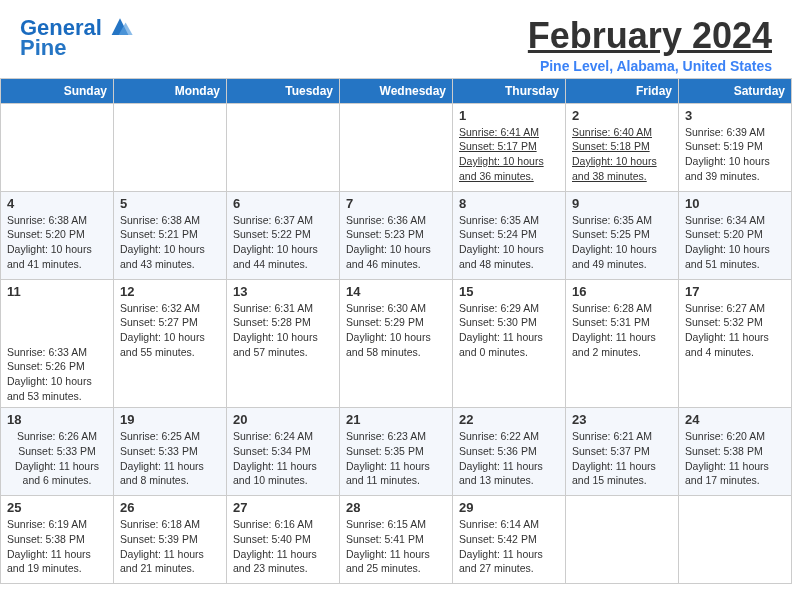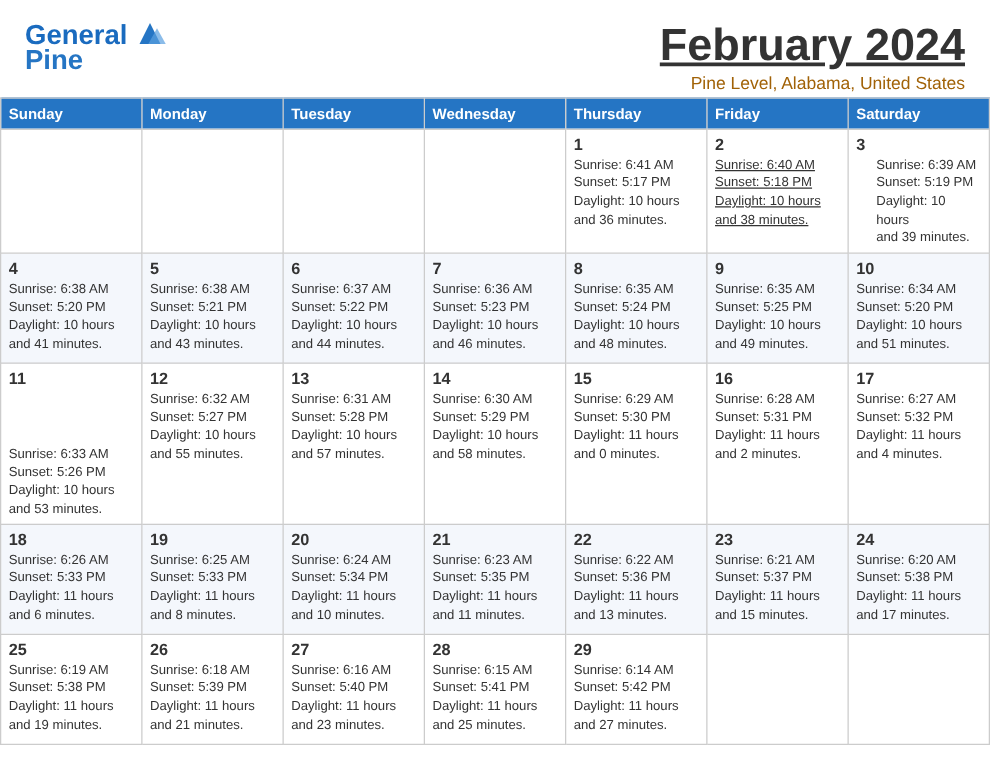--- a/index.html
+++ b/index.html
@@ -39,33 +39,34 @@
     }
     .month-title {
       font-size: 36px;
       font-weight: bold;
       color: #333;
       line-height: 1.1;
       text-decoration: underline;
     }
     .location {
       font-size: 14px;
-      color: #a16207;
+      color: #3b82f6;
       margin-top: 2px;
+      font-weight: bold;
     }
     .calendar {
       width: 100%;
       border-collapse: collapse;
       margin: 0 0 0 0;
       font-size: 11px;
     }
     .calendar thead th {
       background-color: #2575c4;
       color: #fff;
-      text-align: left;
+      text-align: right;
       padding: 5px 6px;
       font-size: 12px;
       font-weight: bold;
       border: 1px solid #ccc;
     }
     .calendar tbody td {
       border: 1px solid #ccc;
       vertical-align: top;
       padding: 4px 6px;
       width: 113px;
@@ -131,35 +132,35 @@
       </tr>
   </thead>
   <tbody id="calendar-body">
   <tr class="week-row">
         <td class="empty-cell"></td>
         <td class="empty-cell"></td>
         <td class="empty-cell"></td>
         <td class="empty-cell"></td>
         <td>
           <span class="day-num">1</span>
-          <div class="day-info" style="white-space: pre-line;">Sunrise: 6:41 AM
+          <div class="day-info" style="white-space: pre-line; text-decoration: underline;">Sunrise: 6:41 AM
 Sunset: 5:17 PM
 Daylight: 10 hours
 and 36 minutes.</div>
         </td>
         <td>
           <span class="day-num">2</span>
           <div class="day-info" style="white-space: pre-line; text-decoration: underline;">Sunrise: 6:40 AM
 Sunset: 5:18 PM
 Daylight: 10 hours
 and 38 minutes.</div>
         </td>
         <td>
           <span class="day-num">3</span>
-          <div class="day-info" style="white-space: pre-line; margin-left: 16px;">Sunrise: 6:39 AM
+          <div class="day-info" style="white-space: pre-line;">Sunrise: 6:39 AM
 Sunset: 5:19 PM
 Daylight: 10 hours
 and 39 minutes.</div>
         </td>
       </tr>
       <tr class="week-row">
         <td>
           <span class="day-num">4</span>
           <div class="day-info" style="white-space: pre-line;">Sunrise: 6:38 AM
 Sunset: 5:20 PM
@@ -256,21 +257,21 @@
           <span class="day-num">17</span>
           <div class="day-info" style="white-space: pre-line;">Sunrise: 6:27 AM
 Sunset: 5:32 PM
 Daylight: 11 hours
 and 4 minutes.</div>
         </td>
       </tr>
       <tr class="week-row">
         <td>
           <span class="day-num">18</span>
-          <div class="day-info" style="white-space: pre-line;">Sunrise: 6:26 AM
+          <div class="day-info" style="white-space: pre-line; text-align: center;">Sunrise: 6:26 AM
 Sunset: 5:33 PM
 Daylight: 11 hours
 and 6 minutes.</div>
         </td>
         <td>
           <span class="day-num">19</span>
           <div class="day-info" style="white-space: pre-line;">Sunrise: 6:25 AM
 Sunset: 5:33 PM
 Daylight: 11 hours
 and 8 minutes.</div>

